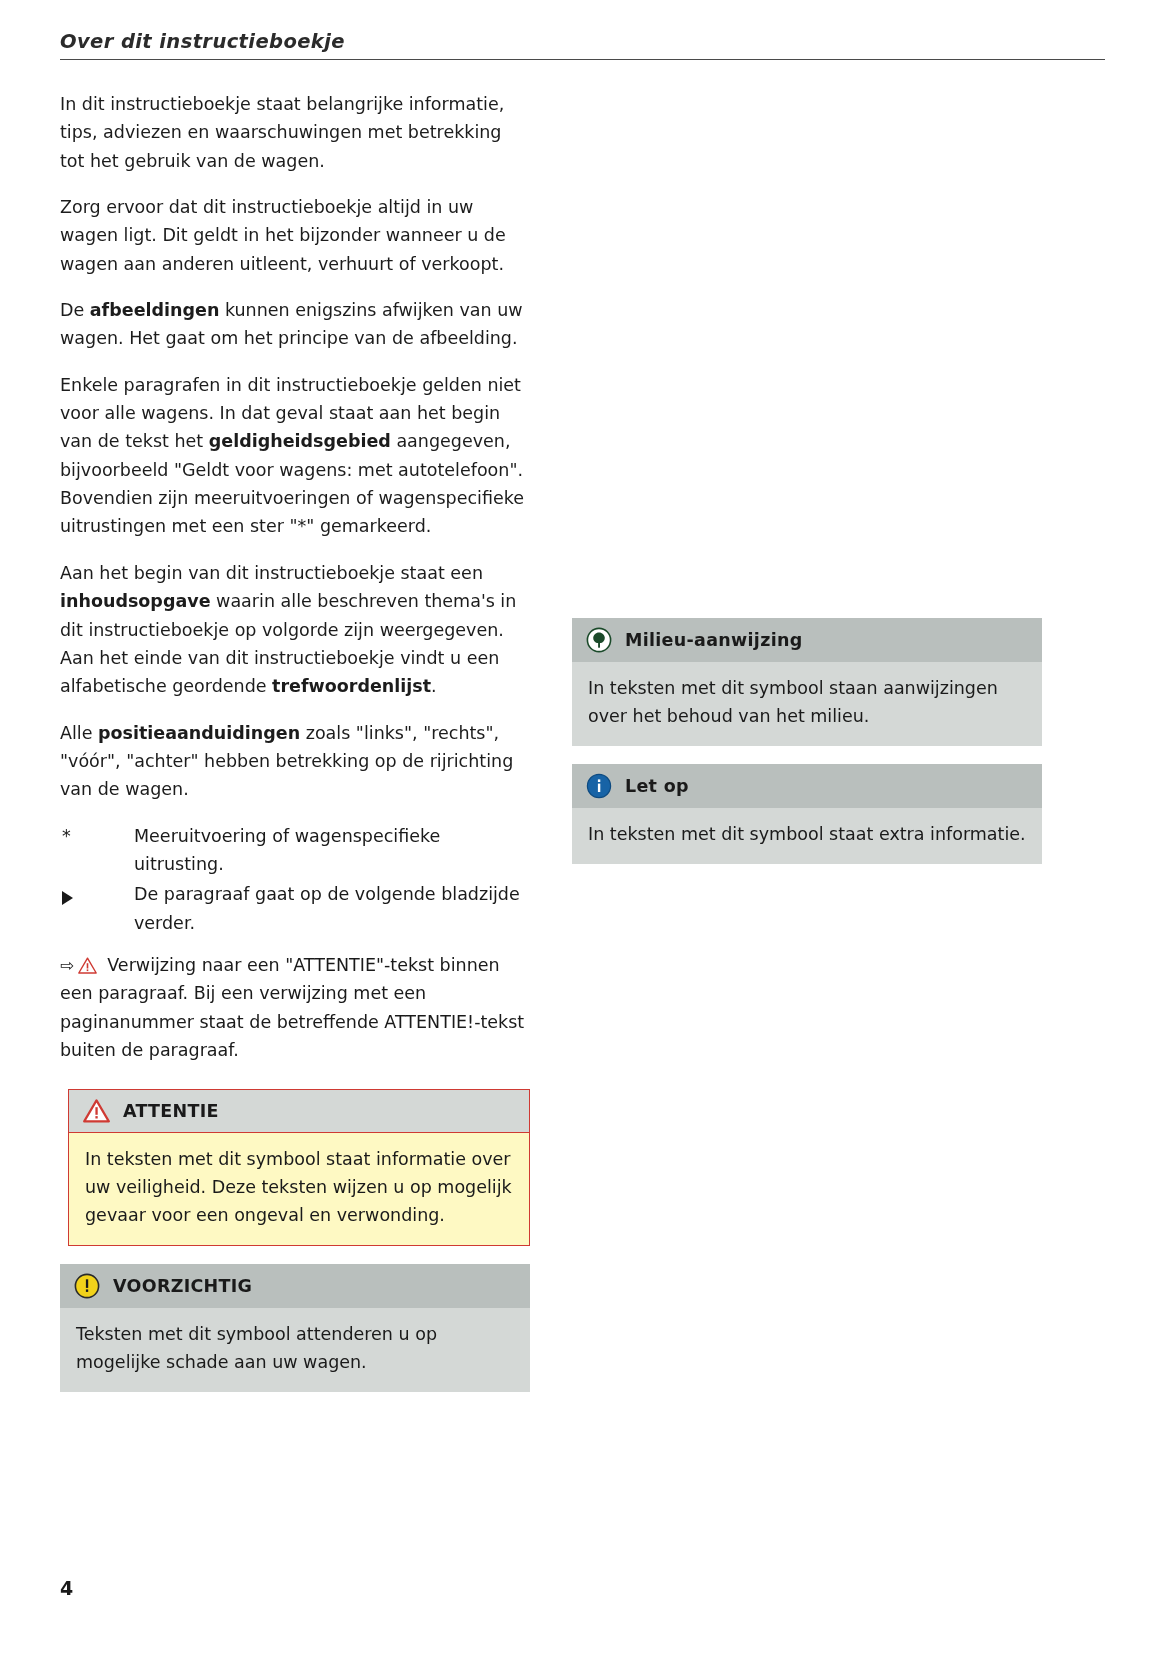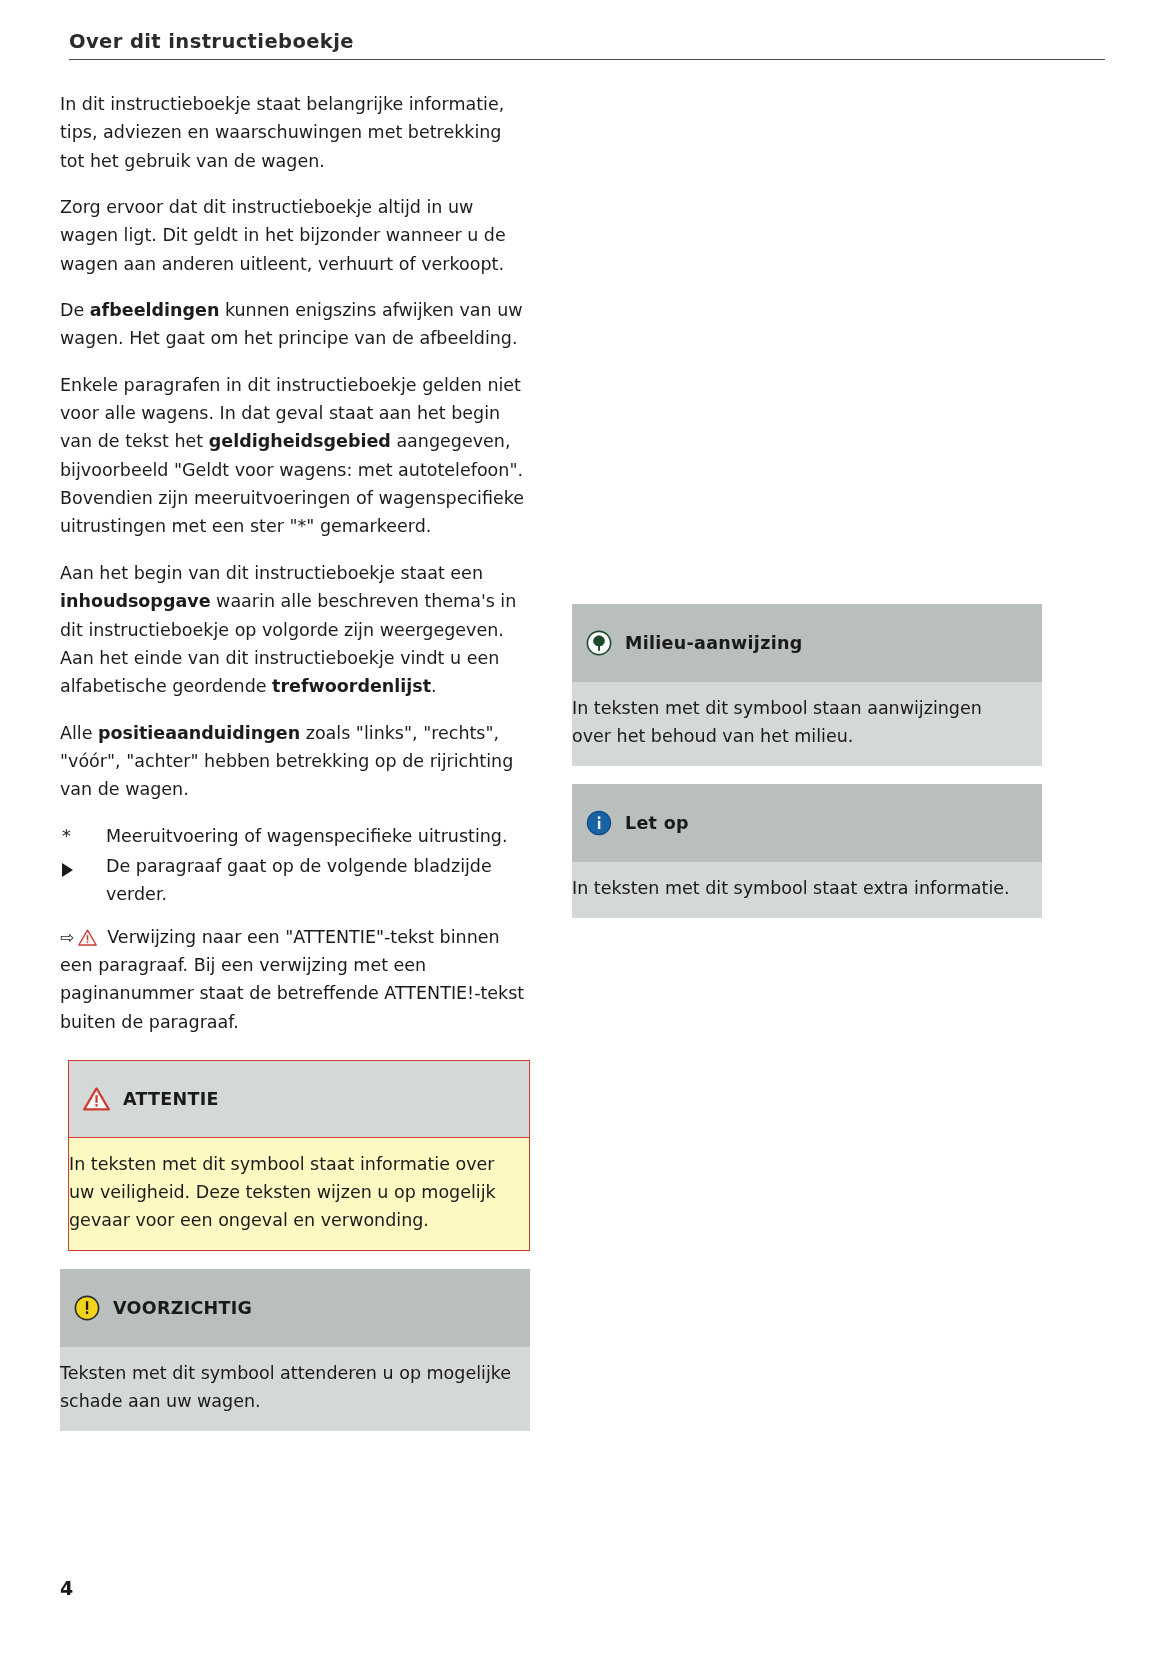--- a/index.html
+++ b/index.html
@@ -20,22 +20,23 @@
     width: 1165px;
     height: 1653px;
     padding: 30px 60px 0 60px;
   }
   
   .header {
     padding-left: 0;
     padding-bottom: 6px;
     border-bottom: 1.5px solid #4a4a4a;
     margin-bottom: 30px;
-    margin-left: 9px;
+    margin-left: 0px;
     margin-right: 0px;
+    font-style: italic;
   }
   .header-title {
     font-size: 19.5px;
     font-weight: bold;
     letter-spacing: 0.4px;
     color: #2b2b2b;
   }
   
   .cols {
     display: flex;
@@ -61,21 +62,21 @@
     font-size: 17.5px;
     line-height: 1.62;
     margin-bottom: 2px;
   }
   .markrow .marker {
     width: 46px;
     flex: 0 0 46px;
     text-align: left;
     padding-left: 2px;
   }
-  .markrow .marktext { flex: 1; }
+  .markrow .marktext { flex: 1; margin-left: 28px; }
   .tri {
     display: inline-block;
     width: 0; height: 0;
     border-left: 11px solid #1a1a1a;
     border-top: 7px solid transparent;
     border-bottom: 7px solid transparent;
     vertical-align: middle;
     margin-top: 6px;
   }
 
@@ -98,30 +99,30 @@
     margin-right: 10px;
   }
   .warn-mini svg { display: block; }
 
   
   .notebox { margin-bottom: 18px; }
   .notebox .nb-head {
     display: flex;
     align-items: center;
     gap: 13px;
-    padding: 26px 14px;
+    padding: 9px 14px;
     background: #b9bfbd;
     font-size: 17.5px;
     font-weight: bold;
     letter-spacing: 0.3px;
     color: #1a1a1a;
   }
   .notebox .nb-body {
     background: #d4d8d6;
-    padding: 12px 16px 16px 0;
+    padding: 12px 16px 16px 16px;
     font-size: 17.5px;
     line-height: 1.6;
   }
   
   .notebox.attentie {
     border: 1.6px solid #cf3a33;
     margin-left: 8px;
   }
   .notebox.attentie .nb-head {
     background: #d4d8d6;

